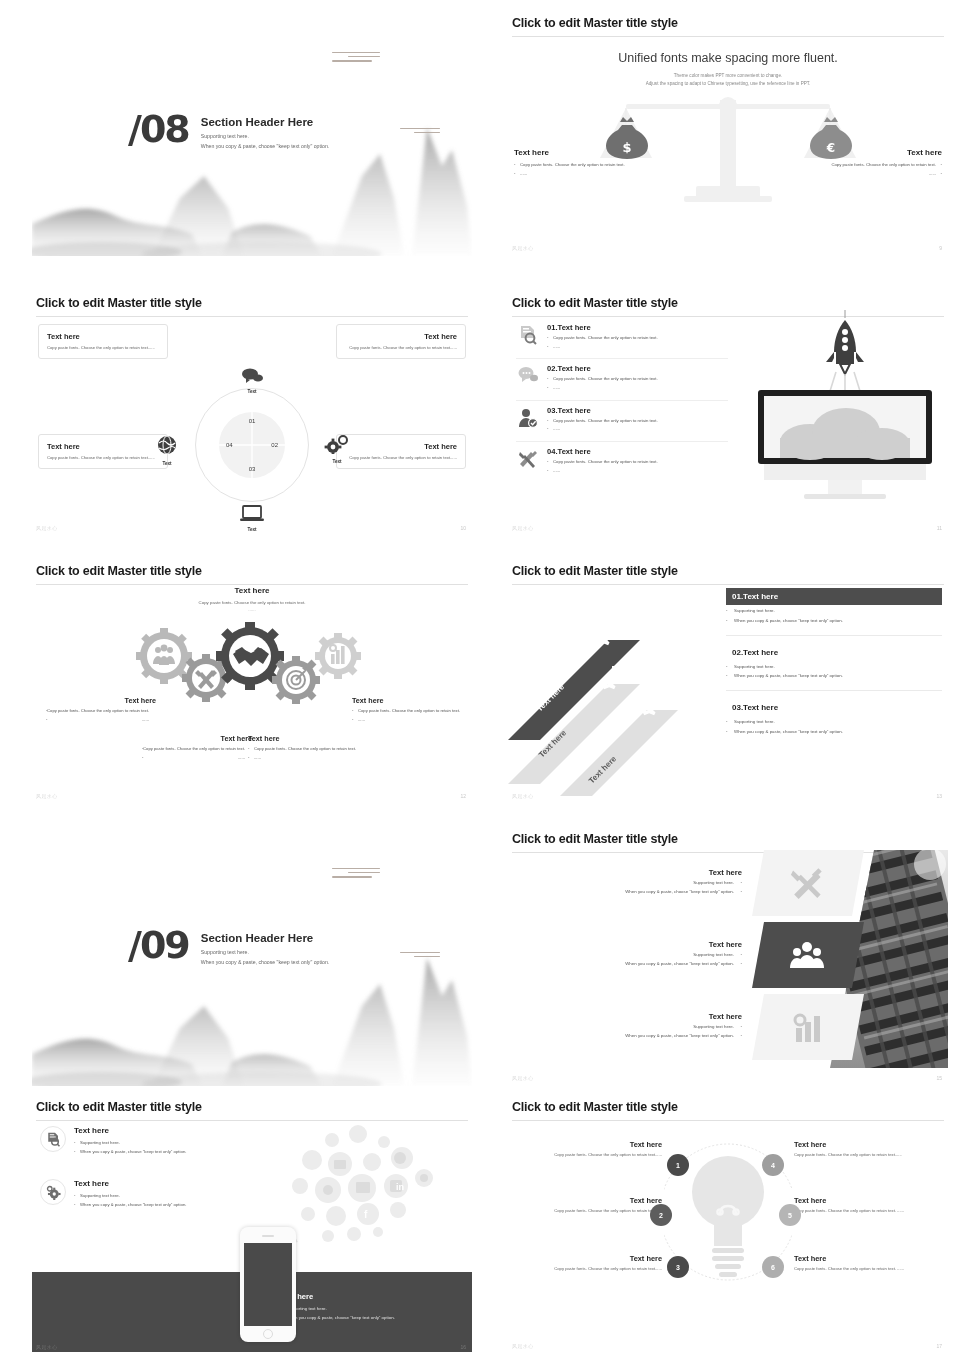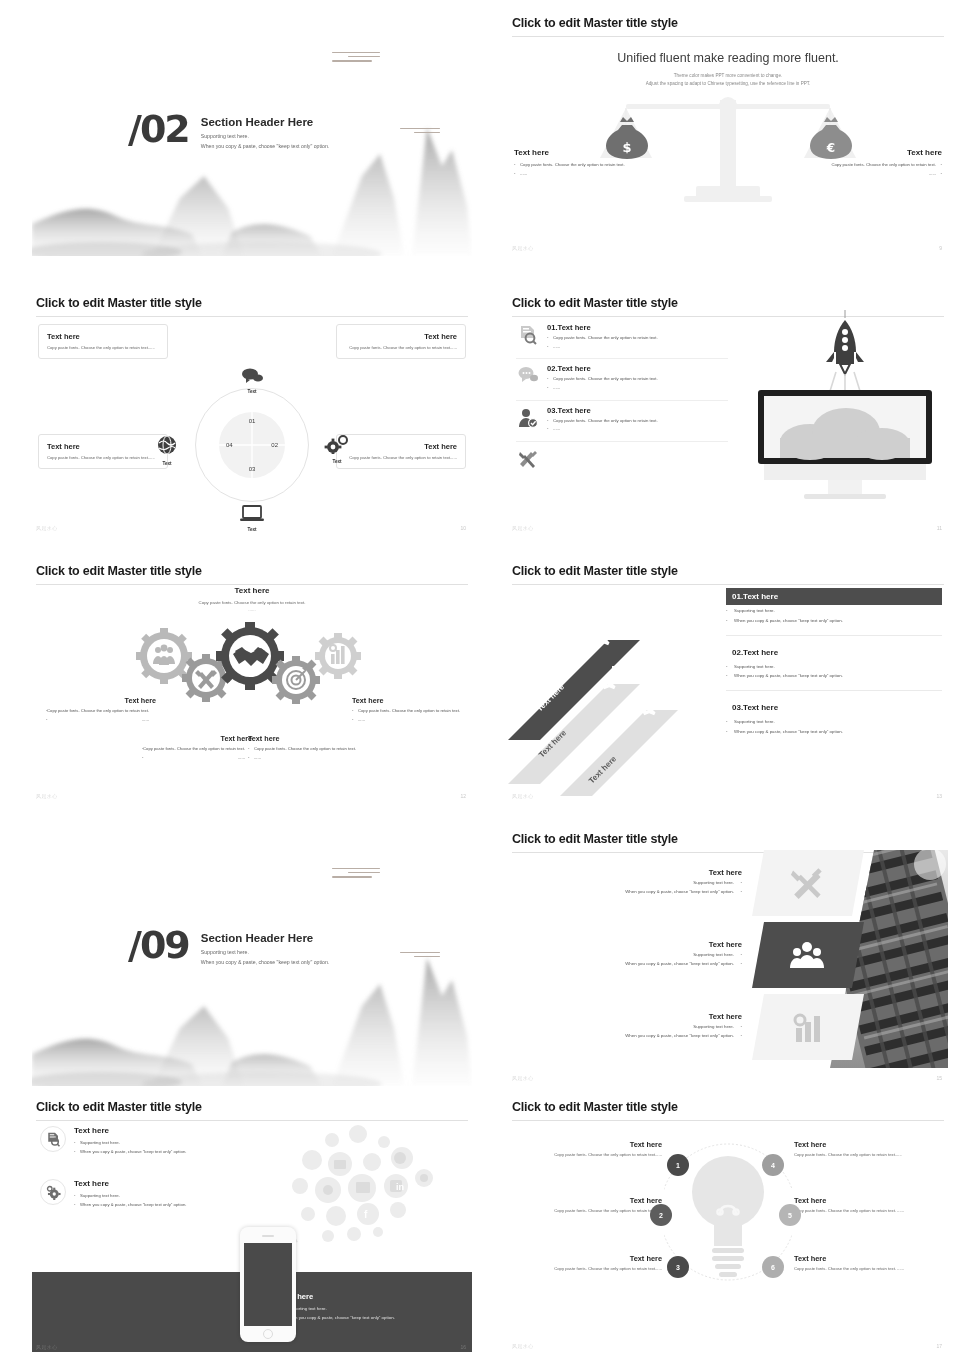--- a/index.html
+++ b/index.html
@@ -165,35 +165,35 @@
   <div class="clip" style="left:300px; top:44px; width:48px;">
     <i style="width:48px;"></i>
         <i style="width:32px; margin-top:3px; margin-left:16px;"></i>
         <i style="width:40px; margin-top:3px;"></i>
   </div>
   <div class="clip" style="left:368px; top:120px; width:40px;">
     <i style="width:40px;"></i>
         <i style="width:26px; margin-top:3px; margin-left:14px;"></i>
   </div>
   <div class="sec">
-    <div class="sec-num">/02</div>
+    <div class="sec-num">/08</div>
     <div class="sec-body">
       <div class="sec-h">Section Header Here</div>
       <div class="sec-p">Supporting text here.</div>
       <div class="sec-p">When you copy &amp; paste, choose "keep text only" option.</div>
     </div>
   </div>
 </div>
 
 <div class="slide c1 r0">
   <div class="title-wrap">
     <div class="mtitle">Click to edit Master title style</div>
     <div class="title-rule"></div>
   </div>
-  <div class="bigline">Unified fluent make reading more fluent.</div>
+  <div class="bigline">Unified fonts make spacing more fluent.</div>
   <div class="subline">
     <div>Theme color makes PPT more convenient to change.</div>
     <div>Adjust the spacing to adapt to Chinese typesetting, use the reference line in PPT.</div>
   </div>
 
   <svg class="scale-wrap" viewBox="0 0 440 110">
     <g fill="#f0f0f0">
       <rect x="212" y="6" width="16" height="86"></rect>
       <rect x="188" y="92" width="64" height="12" rx="2"></rect>
       <rect x="176" y="102" width="88" height="6" rx="2"></rect>
@@ -376,20 +376,25 @@
     </div>
     <div class="nrow">
       <div class="ico">
             <svg width="20" height="20" viewBox="0 0 20 20">
         <path d="M2,17 L13,5 l3,3 L5,20z" fill="#8d8d8d" transform="translate(0,-2)"></path>
         <path d="M17,2 l-4,4 2,2 4,-4z" fill="#8d8d8d"></path>
         <path d="M2,3 l5,5 -2,2 -4,-4z" fill="#6e6e6e"></path>
         <path d="M17,17 L7,6 l-2,2 10,11z" fill="#6e6e6e"></path>
       </svg>
           </div>
+      <div style="flex:1">
+        <div class="nh">04.Text here</div>
+        <div class="bul">Copy paste fonts. Choose the only option to retain text.</div>
+        <div class="bul">......</div>
+      </div>
     </div>
   </div>
 
   <svg style="position:absolute; right:8px; top:18px; width:190px; height:205px" viewBox="0 0 190 205">
     <g>
       <path d="M95,14 c7,8 11,20 11,32 l-22,0 c0,-12 4,-24 11,-32z" fill="#3f3f3f"></path>
       <path d="M84,46 l-8,10 6,0 2,-4z M106,46 l8,10 -6,0 -2,-4z" fill="#3f3f3f"></path>
       <rect x="86" y="46" width="18" height="12" fill="#3f3f3f"></rect>
       <path d="M90,58 l5,10 5,-10z" fill="none" stroke="#3f3f3f" stroke-width="2"></path>
       <circle cx="95" cy="26" r="3" fill="#fff"></circle>

